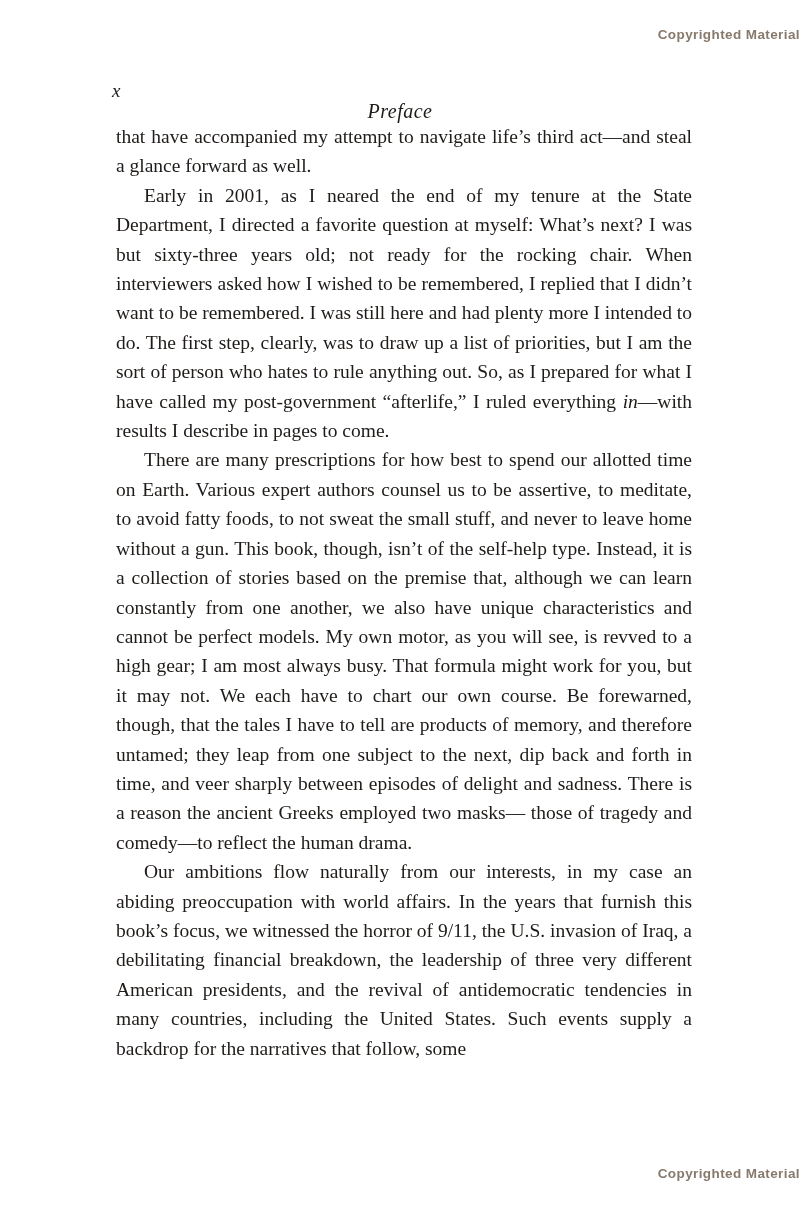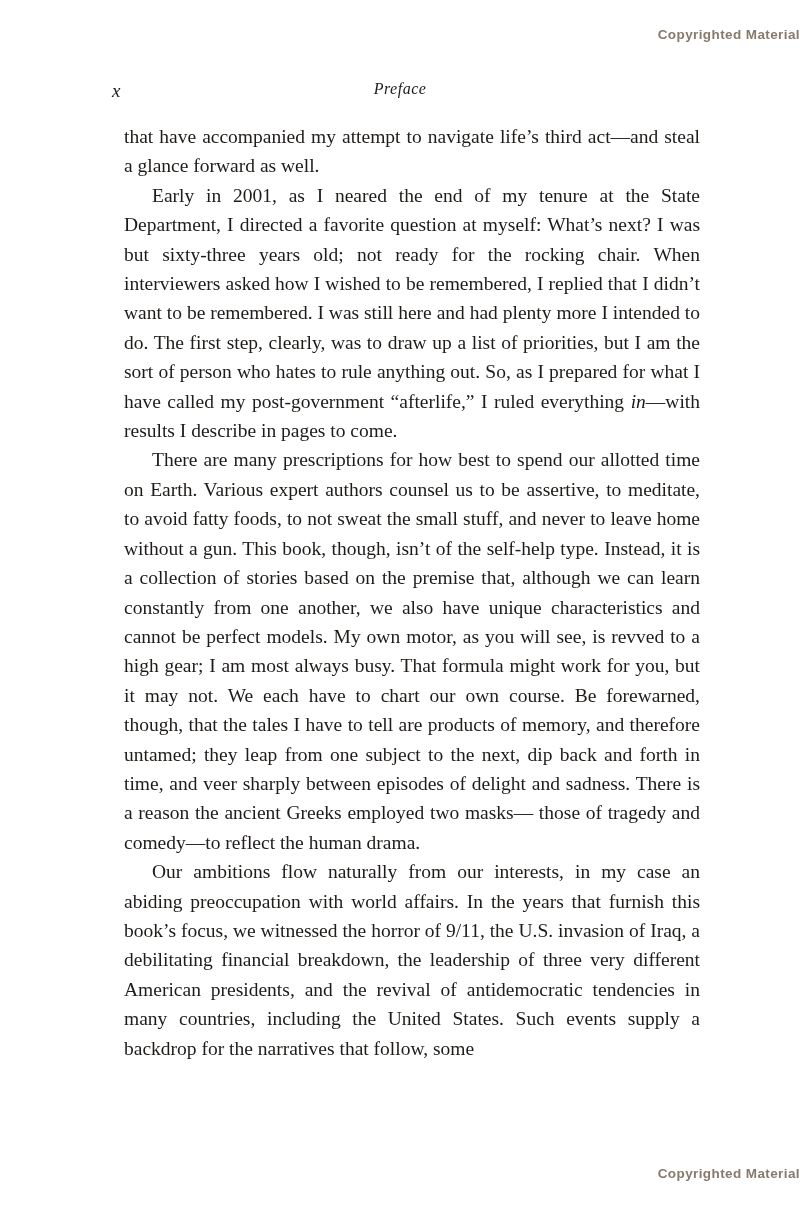--- a/index.html
+++ b/index.html
@@ -42,28 +42,29 @@
     top: 0;
     font-style: italic;
     font-size: 19px;
     color: #1e1b18;
   }
   .title {
     display: block;
     width: 100%;
     text-align: center;
     font-style: italic;
-    font-size: 16px;
+    font-size: 20px;
     letter-spacing: 0.5px;
     color: #1e1b18;
+    margin-top: 20px;
   }
 
   .body-text {
     position: absolute;
-    left: 124px;
+    left: 116px;
     top: 122px;
     width: 576px;
     font-size: 19.5px;
     line-height: 29.4px;
     text-align: justify;
     color: #1e1b18;
     hyphens: auto;
     -webkit-hyphens: auto;
   }
   .para {

